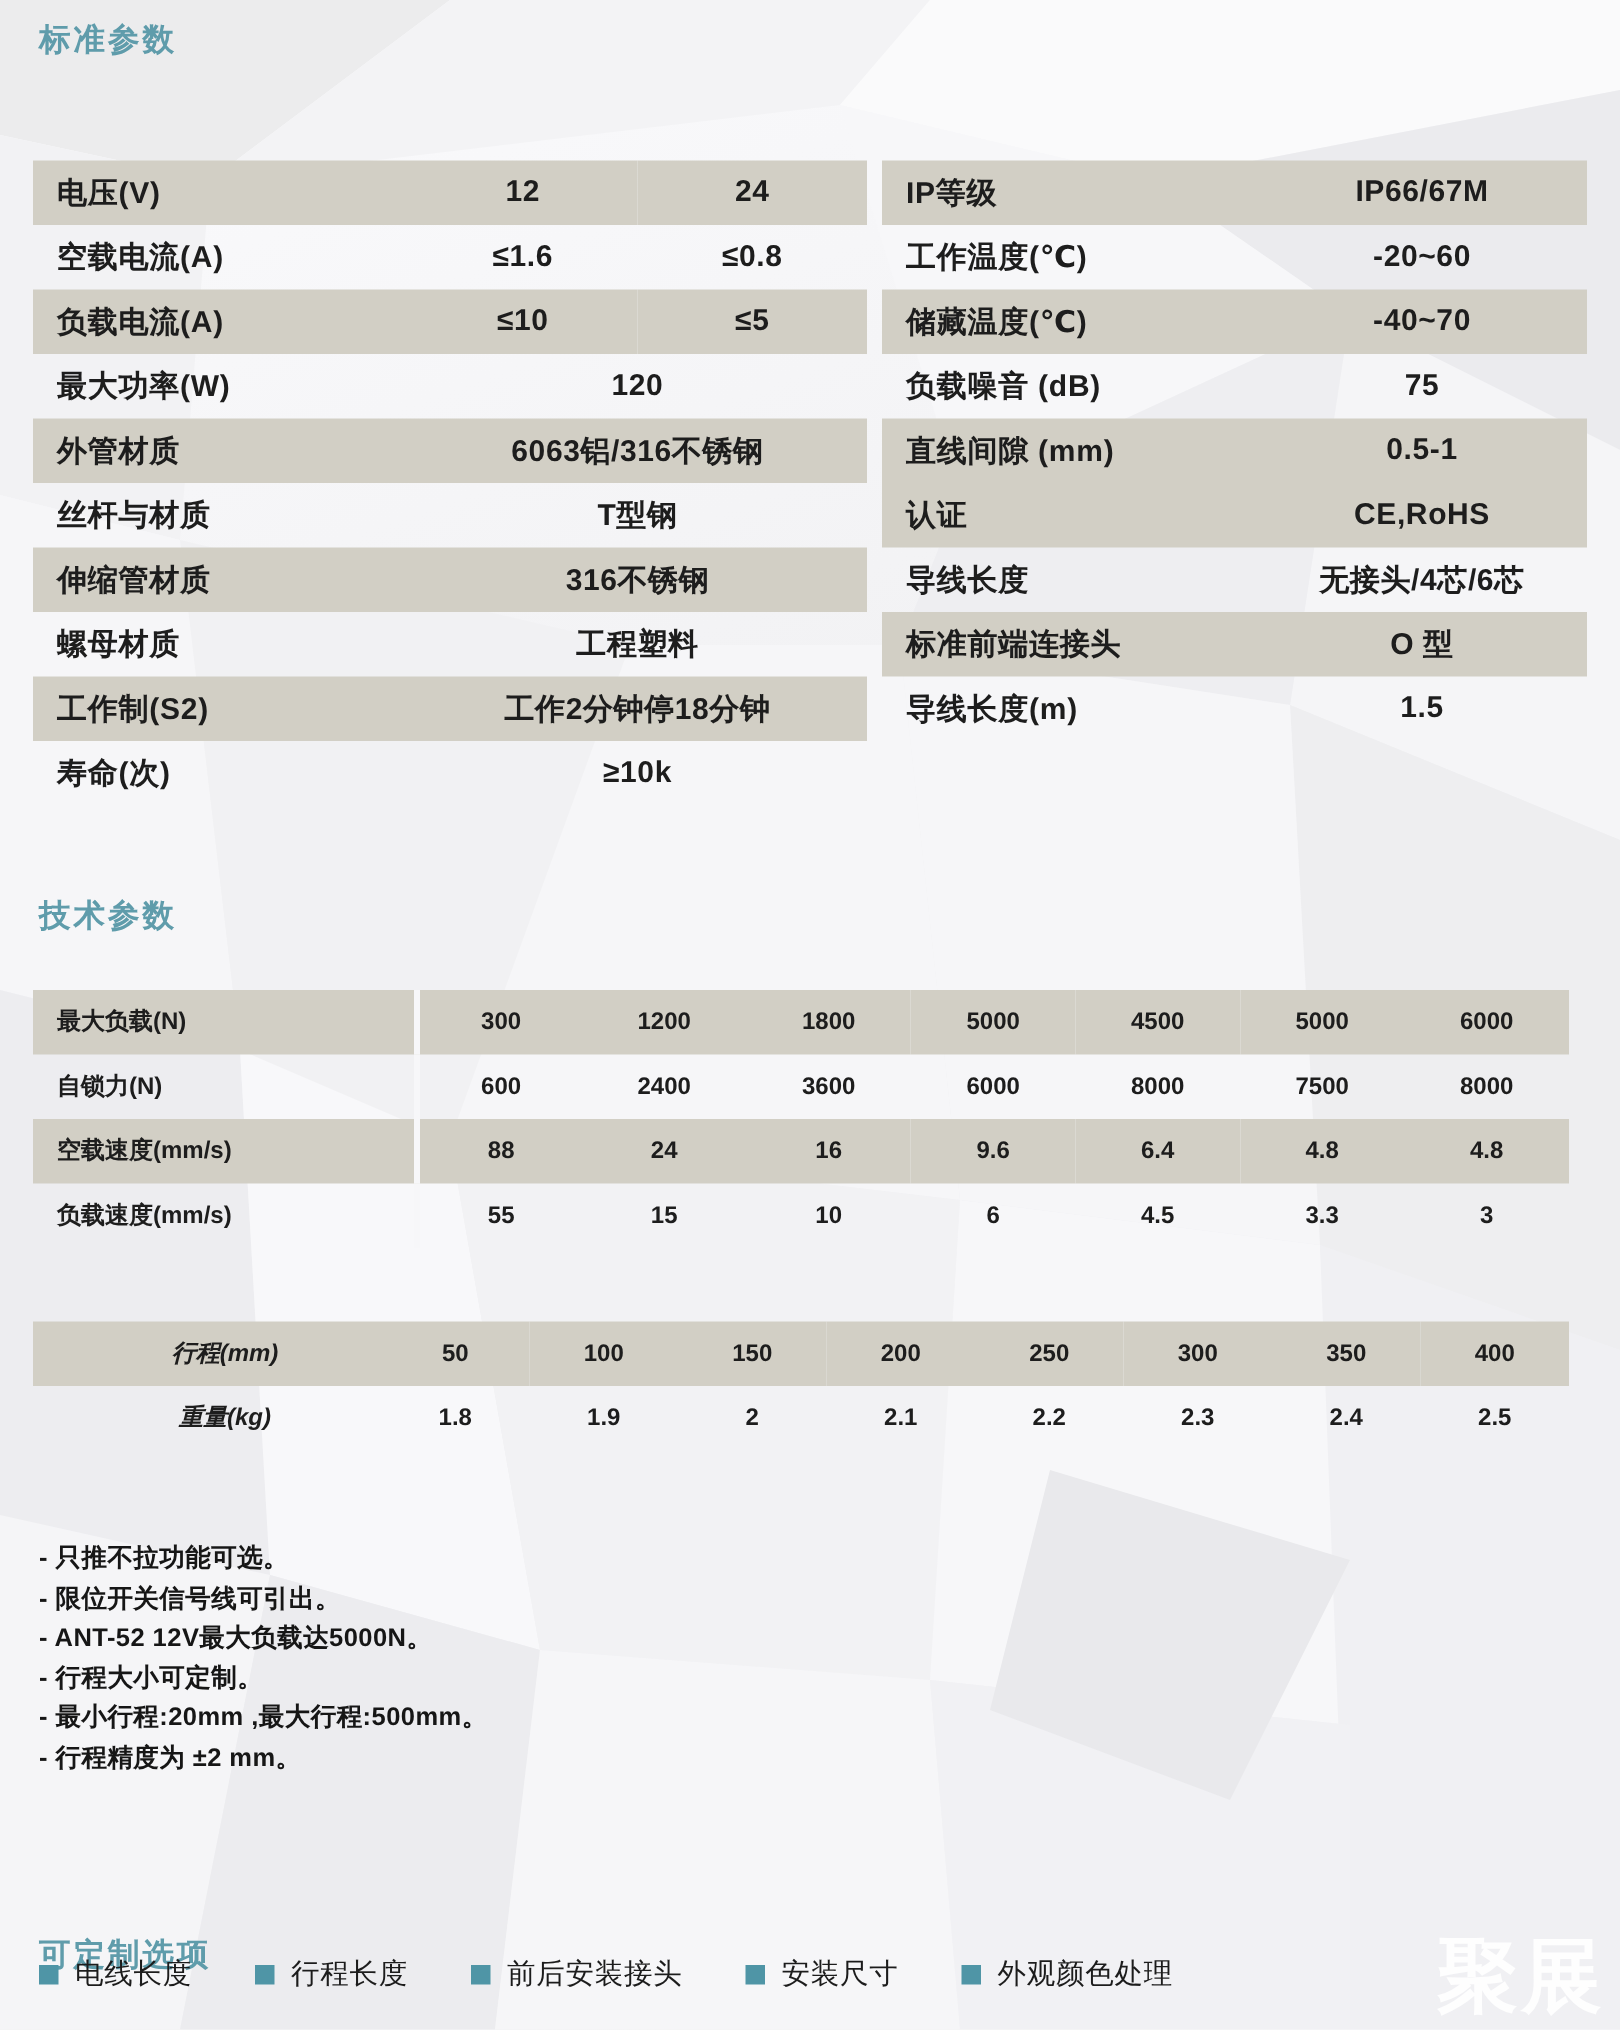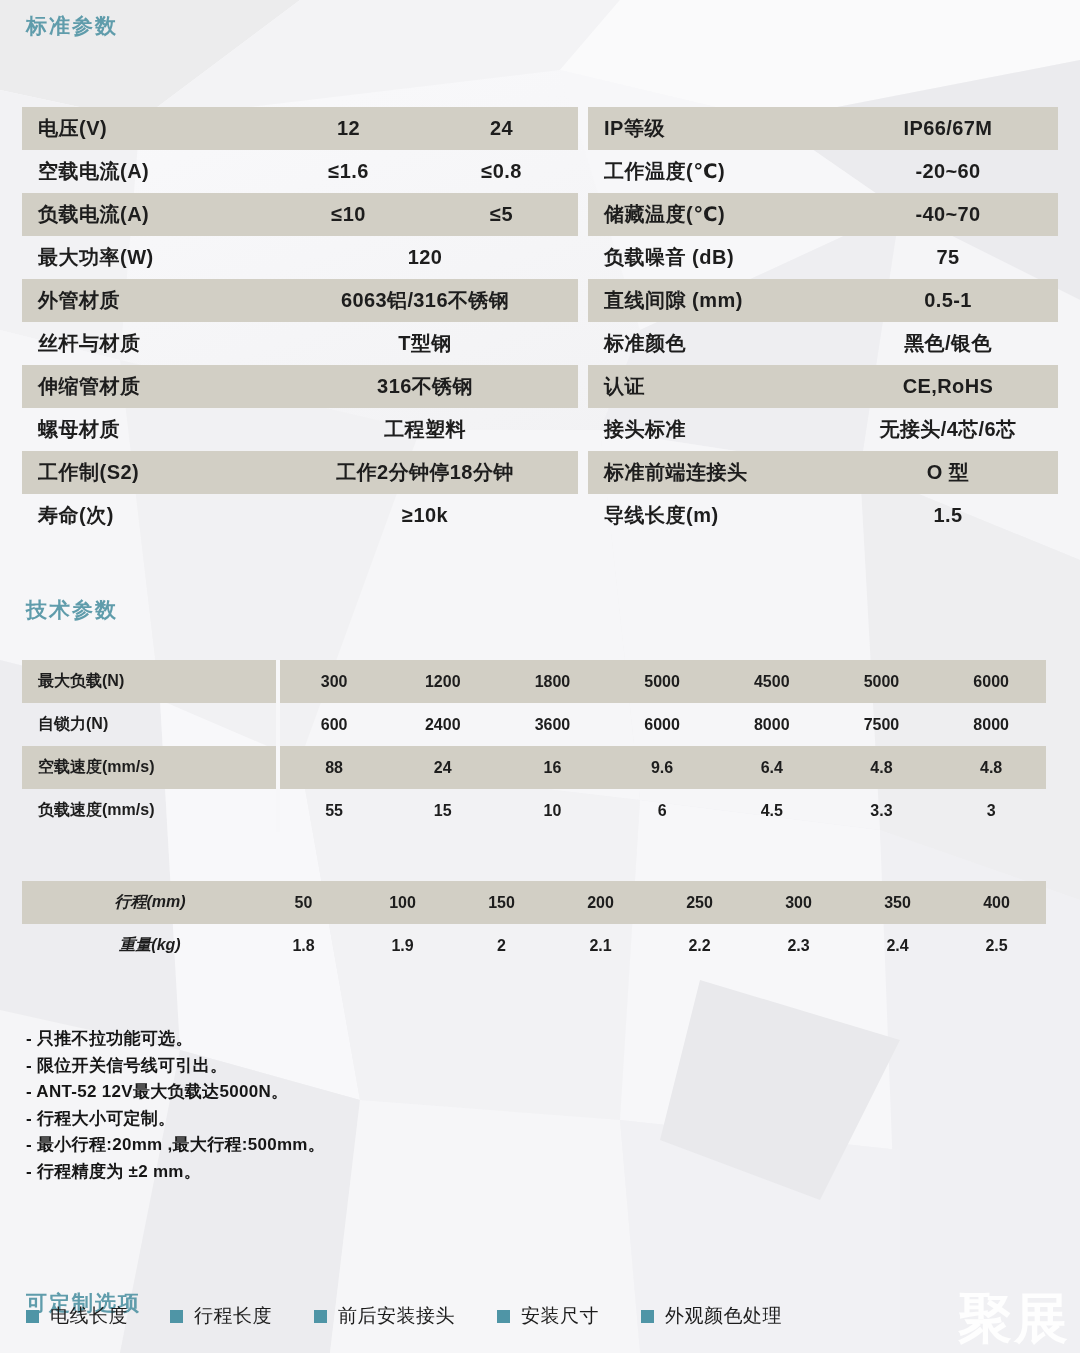--- a/index.html
+++ b/index.html
@@ -291,30 +291,26 @@
           <td class="val">-40~70</td>
         </tr>
         <tr class="plain">
           <td class="label">负载噪音 (dB)</td>
           <td class="val">75</td>
         </tr>
         <tr class="band">
           <td class="label">直线间隙 (mm)</td>
           <td class="val">0.5-1</td>
         </tr>
-        <tr class="plain">
-          <td class="label">标准颜色</td>
-          <td class="val">黑色/银色</td>
-        </tr>
         <tr class="band">
           <td class="label">认证</td>
           <td class="val">CE,RoHS</td>
         </tr>
         <tr class="plain">
-          <td class="label">接头标准</td>
+          <td class="label">导线长度</td>
           <td class="val">无接头/4芯/6芯</td>
         </tr>
         <tr class="band">
           <td class="label">标准前端连接头</td>
           <td class="val">O 型</td>
         </tr>
         <tr class="plain">
           <td class="label">导线长度(m)</td>
           <td class="val">1.5</td>
         </tr>

